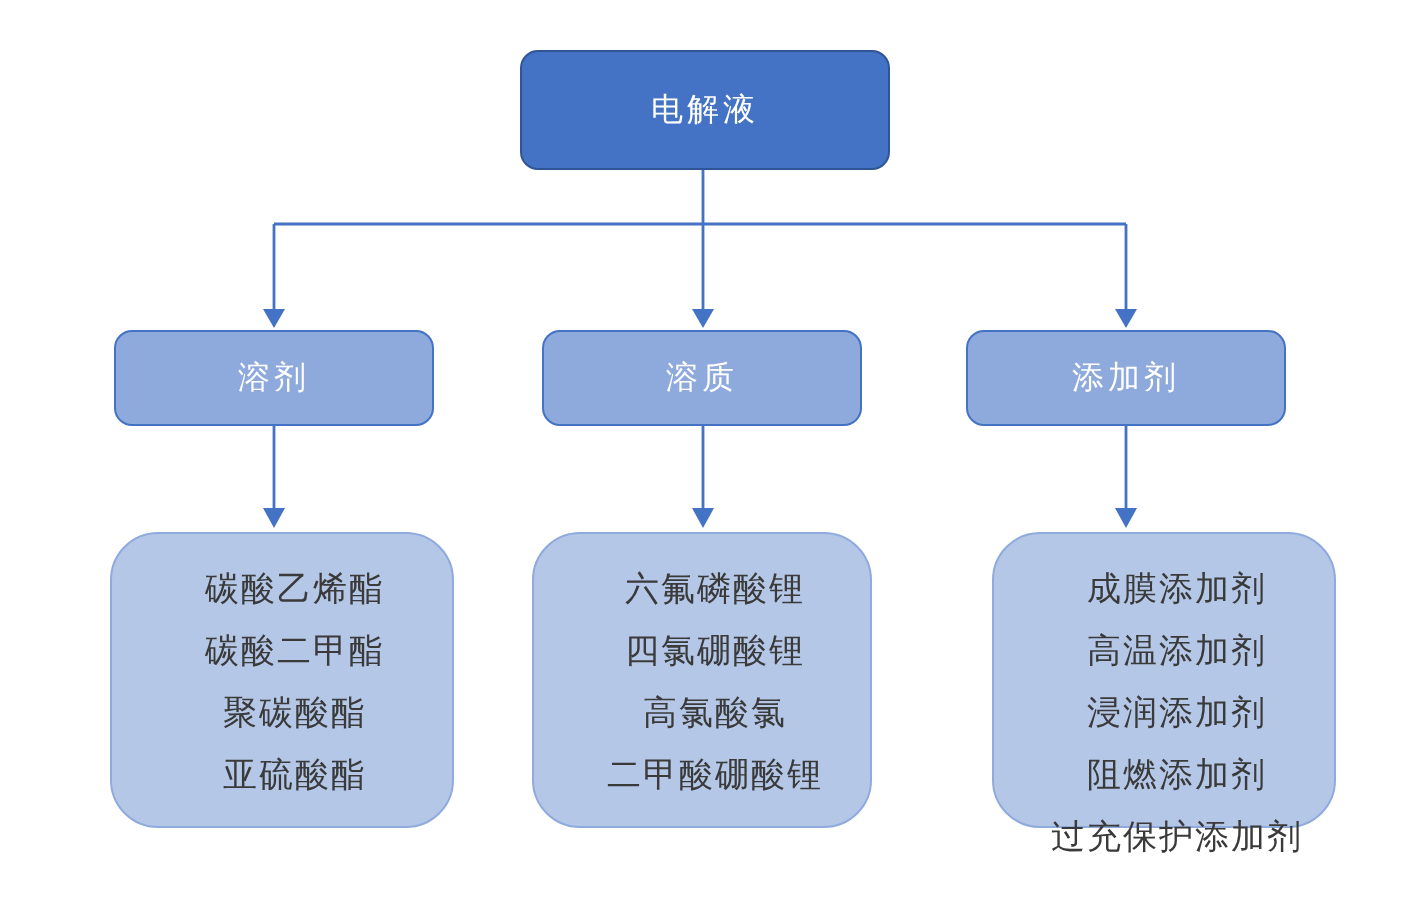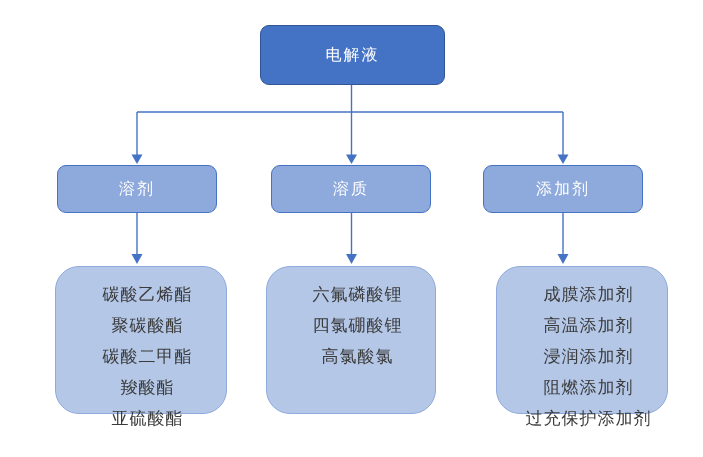--- a/index.html
+++ b/index.html
@@ -105,31 +105,31 @@
   <div class="node node-branch b1">
     <span>溶质</span>
   </div>
   <div class="node node-branch b2">
     <span>添加剂</span>
   </div>
 
   <div class="listbox l0">
     <ul>
         <li>碳酸乙烯酯</li>
+        <li>碳酸二甲酯</li>
         <li>聚碳酸酯</li>
-        <li>碳酸二甲酯</li>
-        <li>羧酸酯</li>
         <li>亚硫酸酯</li>
       </ul>
   </div>
   <div class="listbox l1">
     <ul>
         <li>六氟磷酸锂</li>
         <li>四氯硼酸锂</li>
         <li>高氯酸氯</li>
+        <li>二甲酸硼酸锂</li>
       </ul>
   </div>
   <div class="listbox l2">
     <ul>
         <li>成膜添加剂</li>
         <li>高温添加剂</li>
         <li>浸润添加剂</li>
         <li>阻燃添加剂</li>
         <li>过充保护添加剂</li>
       </ul>

